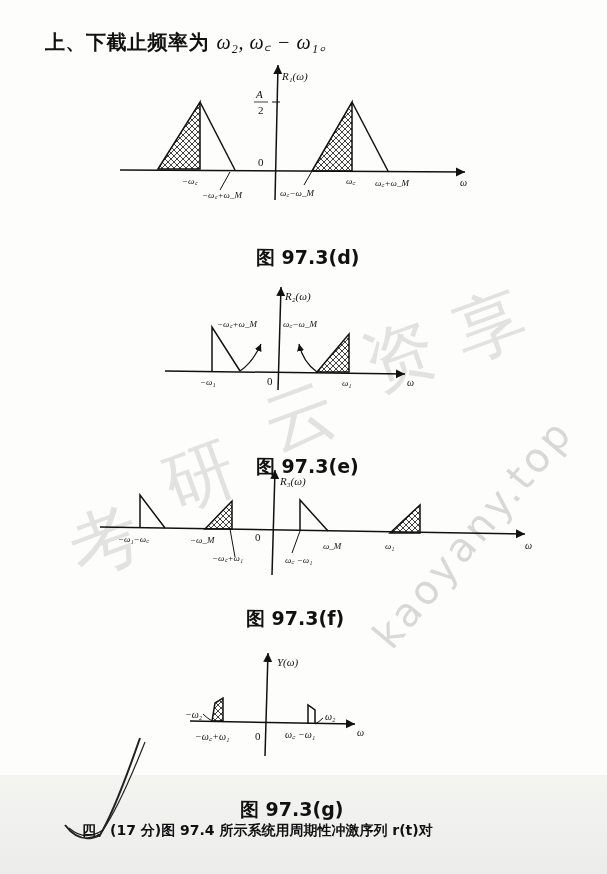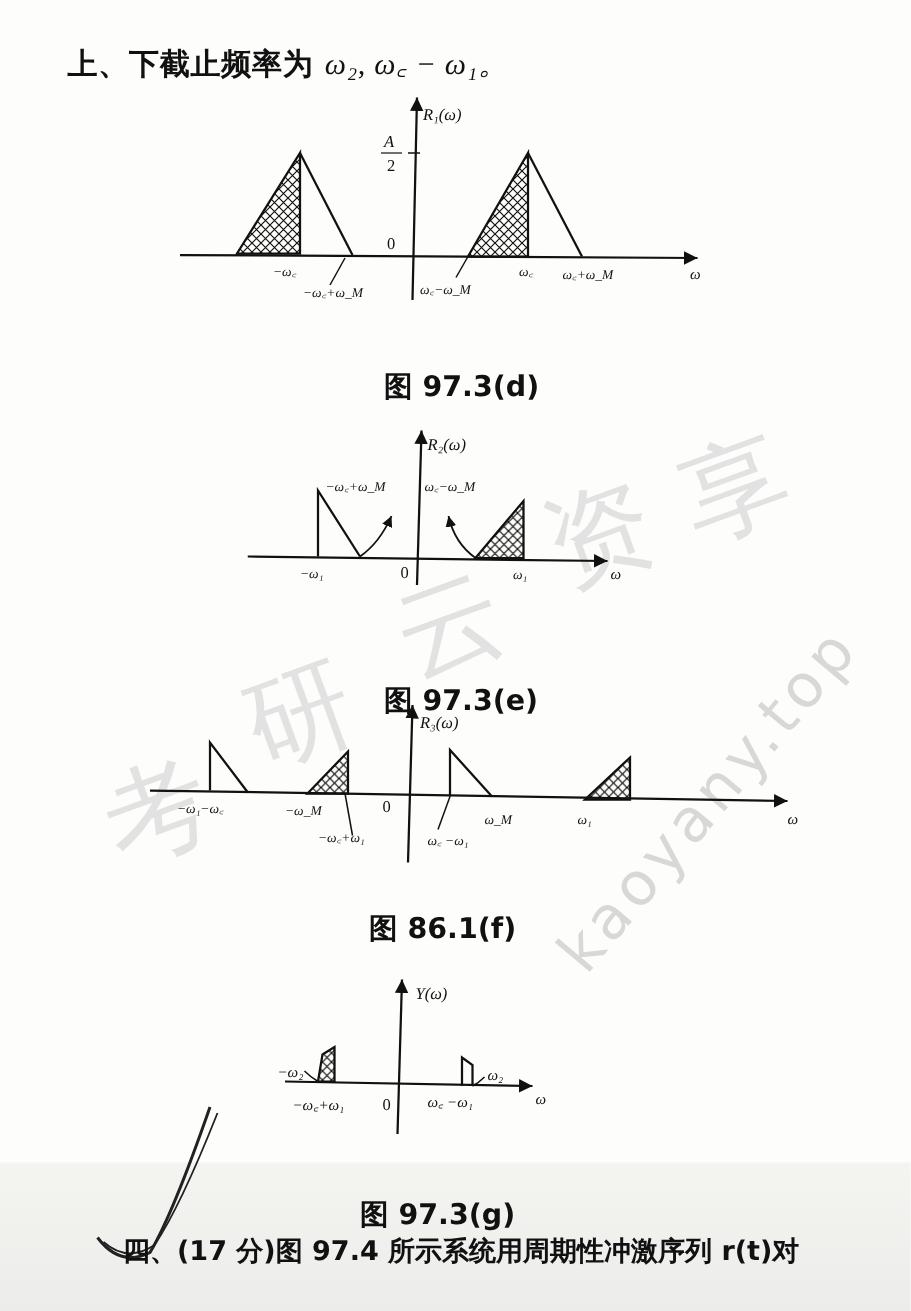--- a/index.html
+++ b/index.html
@@ -19,21 +19,21 @@
   .watermark {
     font-family:"DejaVu Sans", sans-serif; color:#d8d8d8; font-size:40px;
     transform:rotate(-50deg); letter-spacing:4px;
   }
   .wm-cn { font-family:"DejaVu Serif", serif; color:#e2e2e2; font-size:70px; }
   .bottom-band {
     left:0; top:775px; width:607px; height:99px;
     background:linear-gradient(#f4f4f1,#ececea);
   }
   .question {
-    left:82px; top:822px; font-size:18px; font-weight:bold;
+    left:82px; top:822px; font-size:14px; font-weight:bold;
     font-family:"DejaVu Sans", sans-serif;
   }
 </style>
 </head>
 <body>
 
 <div class="abs wm-cn" style="left:70px;top:495px;transform:rotate(-20deg);">考</div>
 <div class="abs wm-cn" style="left:165px;top:430px;transform:rotate(-20deg);">研</div>
 <div class="abs wm-cn" style="left:265px;top:370px;transform:rotate(-20deg);">云</div>
 <div class="abs wm-cn" style="left:365px;top:310px;transform:rotate(-20deg);">资</div>
@@ -111,21 +111,21 @@
   <text x="180" y="20" font-size="11" font-style="italic">R₃(ω)</text>
   <text x="18" y="77" font-size="9" font-style="italic">−ω₁−ω꜀</text>
   <text x="90" y="78" font-size="9" font-style="italic">−ω_M</text>
   <text x="155" y="76" font-size="11">0</text>
   <text x="112" y="96" font-size="9" font-style="italic">−ω꜀+ω₁</text>
   <text x="185" y="98" font-size="9" font-style="italic">ω꜀ −ω₁</text>
   <text x="223" y="84" font-size="9" font-style="italic">ω_M</text>
   <text x="285" y="84" font-size="9" font-style="italic">ω₁</text>
   <text x="425" y="84" font-size="10" font-style="italic">ω</text>
 </svg>
-<div class="abs caption" style="left:246px;top:606px;">图 86.1(f)</div>
+<div class="abs caption" style="left:246px;top:606px;">图 97.3(f)</div>
 
 <svg class="abs" style="left:185px;top:648px;" width="200" height="110">
   <line x1="5" y1="73" x2="170" y2="76" stroke="#111" stroke-width="1.5" marker-end="url(#arrow)"></line>
   <line x1="80" y1="108" x2="83" y2="5" stroke="#111" stroke-width="1.5" marker-end="url(#arrow)"></line>
   <polygon points="27,73 30,55 38,50 38,73" fill="url(#hatch)" stroke="#111" stroke-width="1.5"></polygon>
   <path d="M27,73 Q22,70 18,66" fill="none" stroke="#111" stroke-width="1"></path>
   <polyline points="123,76 123,57 130,62 130,76" fill="none" stroke="#111" stroke-width="1.5"></polyline>
   <path d="M130,76 Q134,74 138,70" fill="none" stroke="#111" stroke-width="1"></path>
   <text x="92" y="18" font-size="11" font-style="italic">Y(ω)</text>
   <text x="0" y="70" font-size="10" font-style="italic">−ω₂</text>

